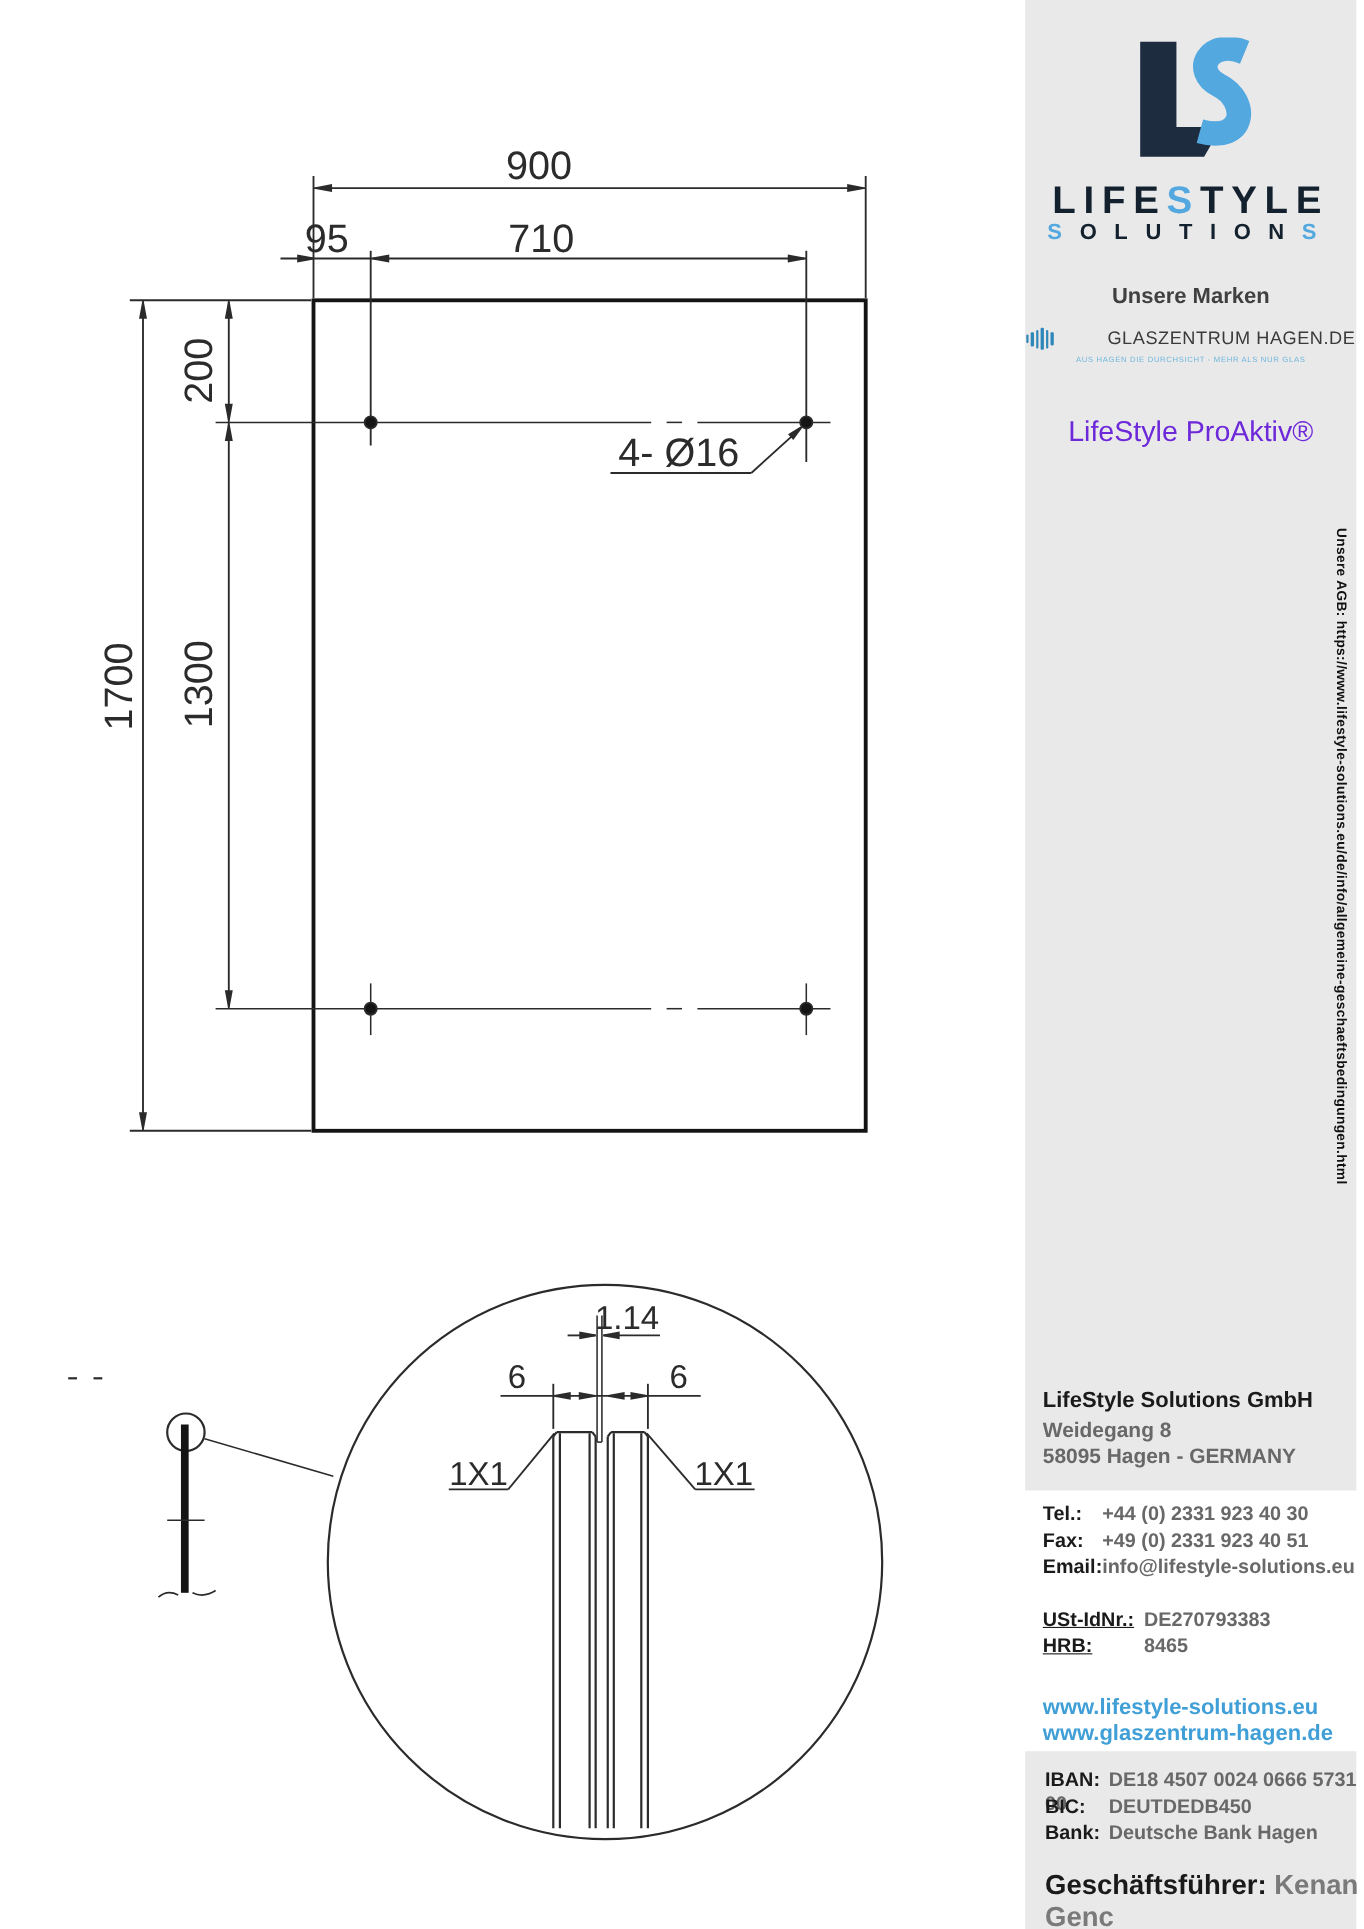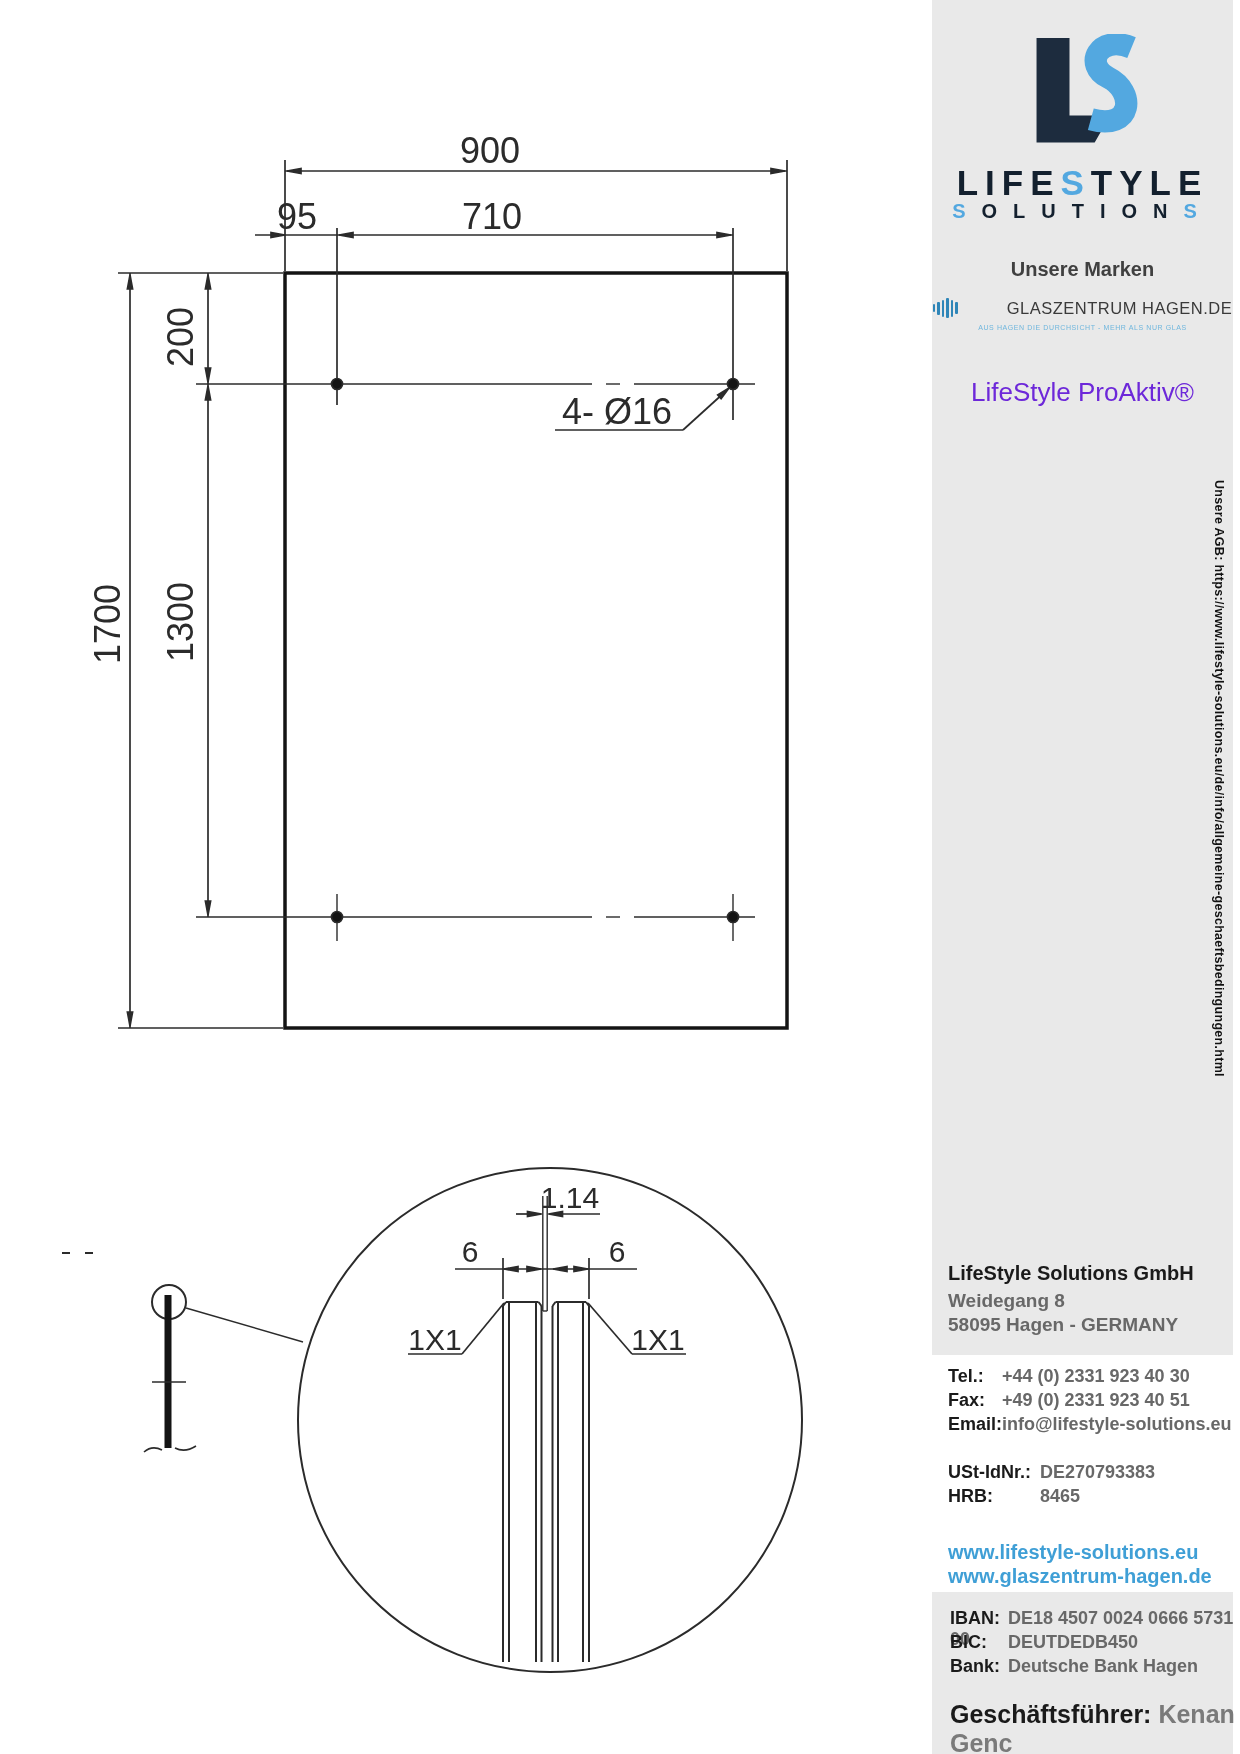--- a/index.html
+++ b/index.html
@@ -37,21 +37,21 @@
   .agb-vertical{position:absolute;left:1212px;top:480px;height:830px;
       writing-mode:vertical-rl;font-size:12.5px;font-weight:bold;color:#111;
       letter-spacing:0.3px;white-space:nowrap;}
 
   .company-name{position:absolute;left:948px;top:1262px;font-size:20px;
       font-weight:bold;color:#1a1a1a;}
   .company-line{position:absolute;left:948px;font-size:19px;font-weight:bold;color:#686868;}
   .row-line{position:absolute;left:948px;font-size:18px;font-weight:bold;color:#686868;}
   .row-line b{color:#1a1a1a;display:inline-block;}
   .lbl-contact{width:54px;}
-  .lbl-reg{width:92px;}
+  .lbl-reg{width:92px;text-decoration:underline;}
   .lbl-bank{width:58px;}
   .link-line{position:absolute;left:948px;font-size:20px;font-weight:bold;color:#3f9fd6;}
   .ceo-line{position:absolute;left:950px;top:1700px;font-size:25px;font-weight:bold;color:#7a7a7a;}
   .ceo-line b{color:#1a1a1a;}
 </style>
 </head>
 <body>
 
 <svg id="drawing-svg" width="932" height="1754" viewBox="0 0 932 1754">
   <g stroke="#2b2b2b" stroke-width="1.7" fill="none">

